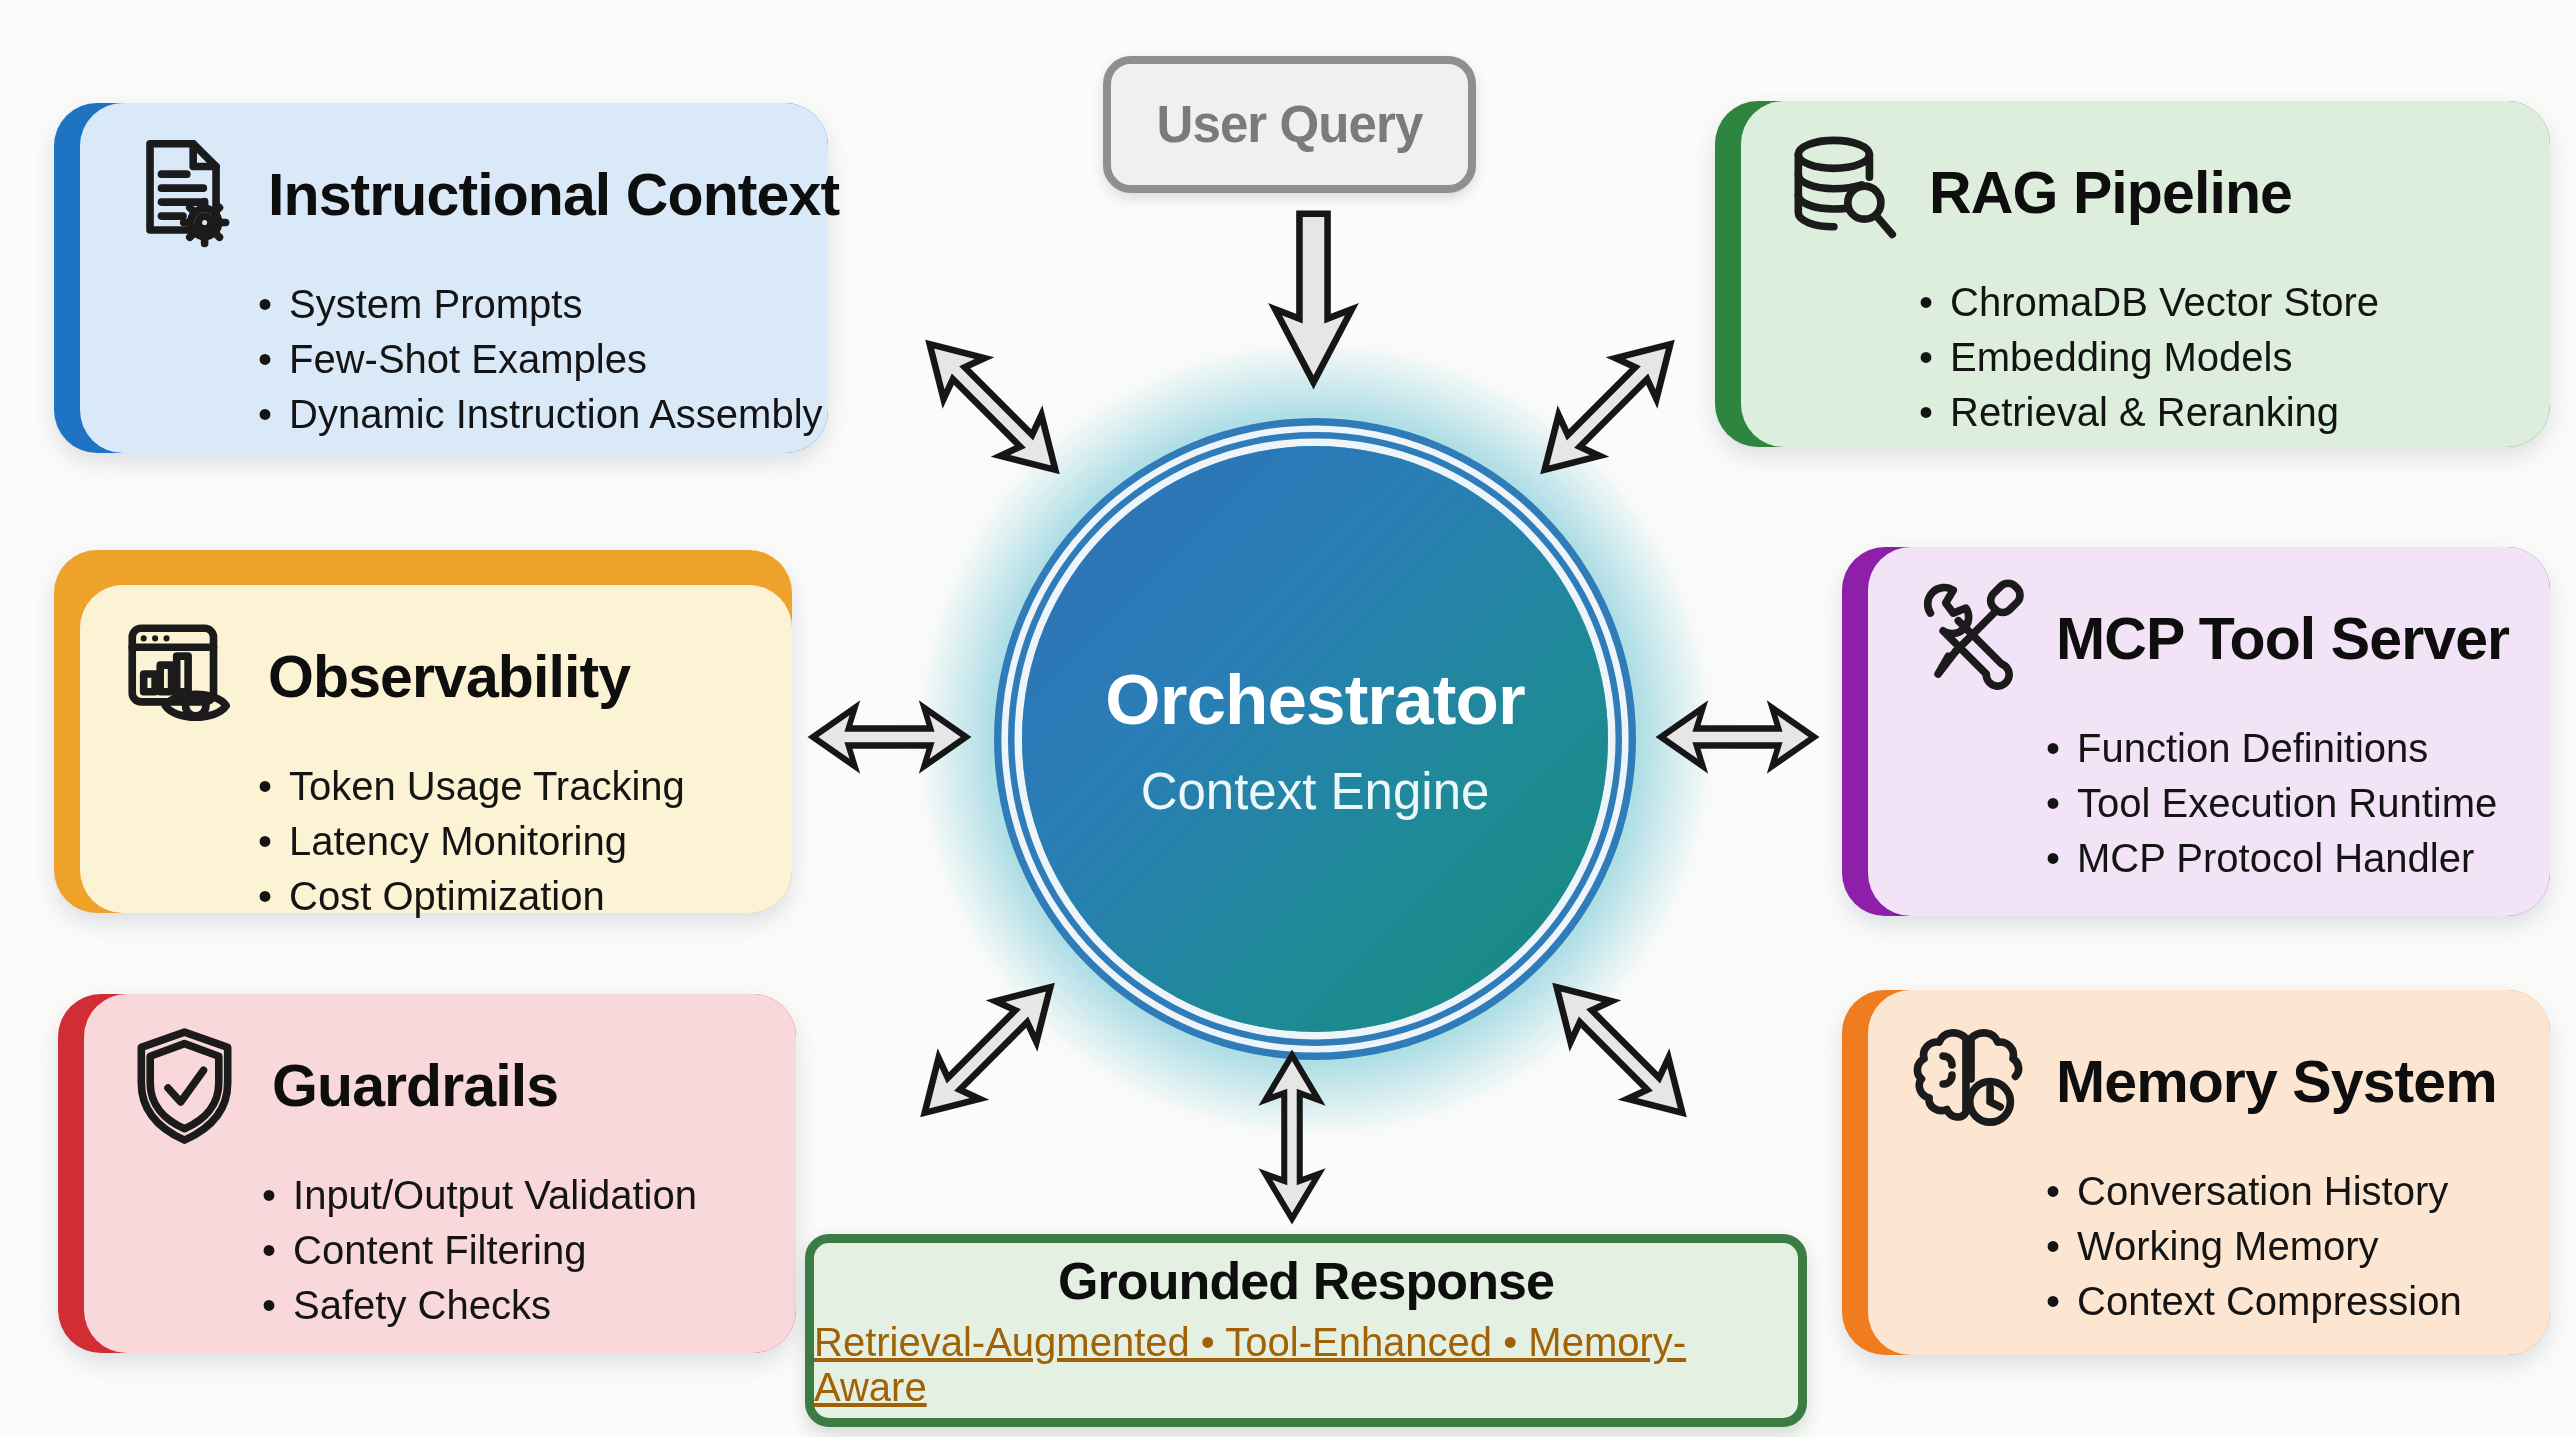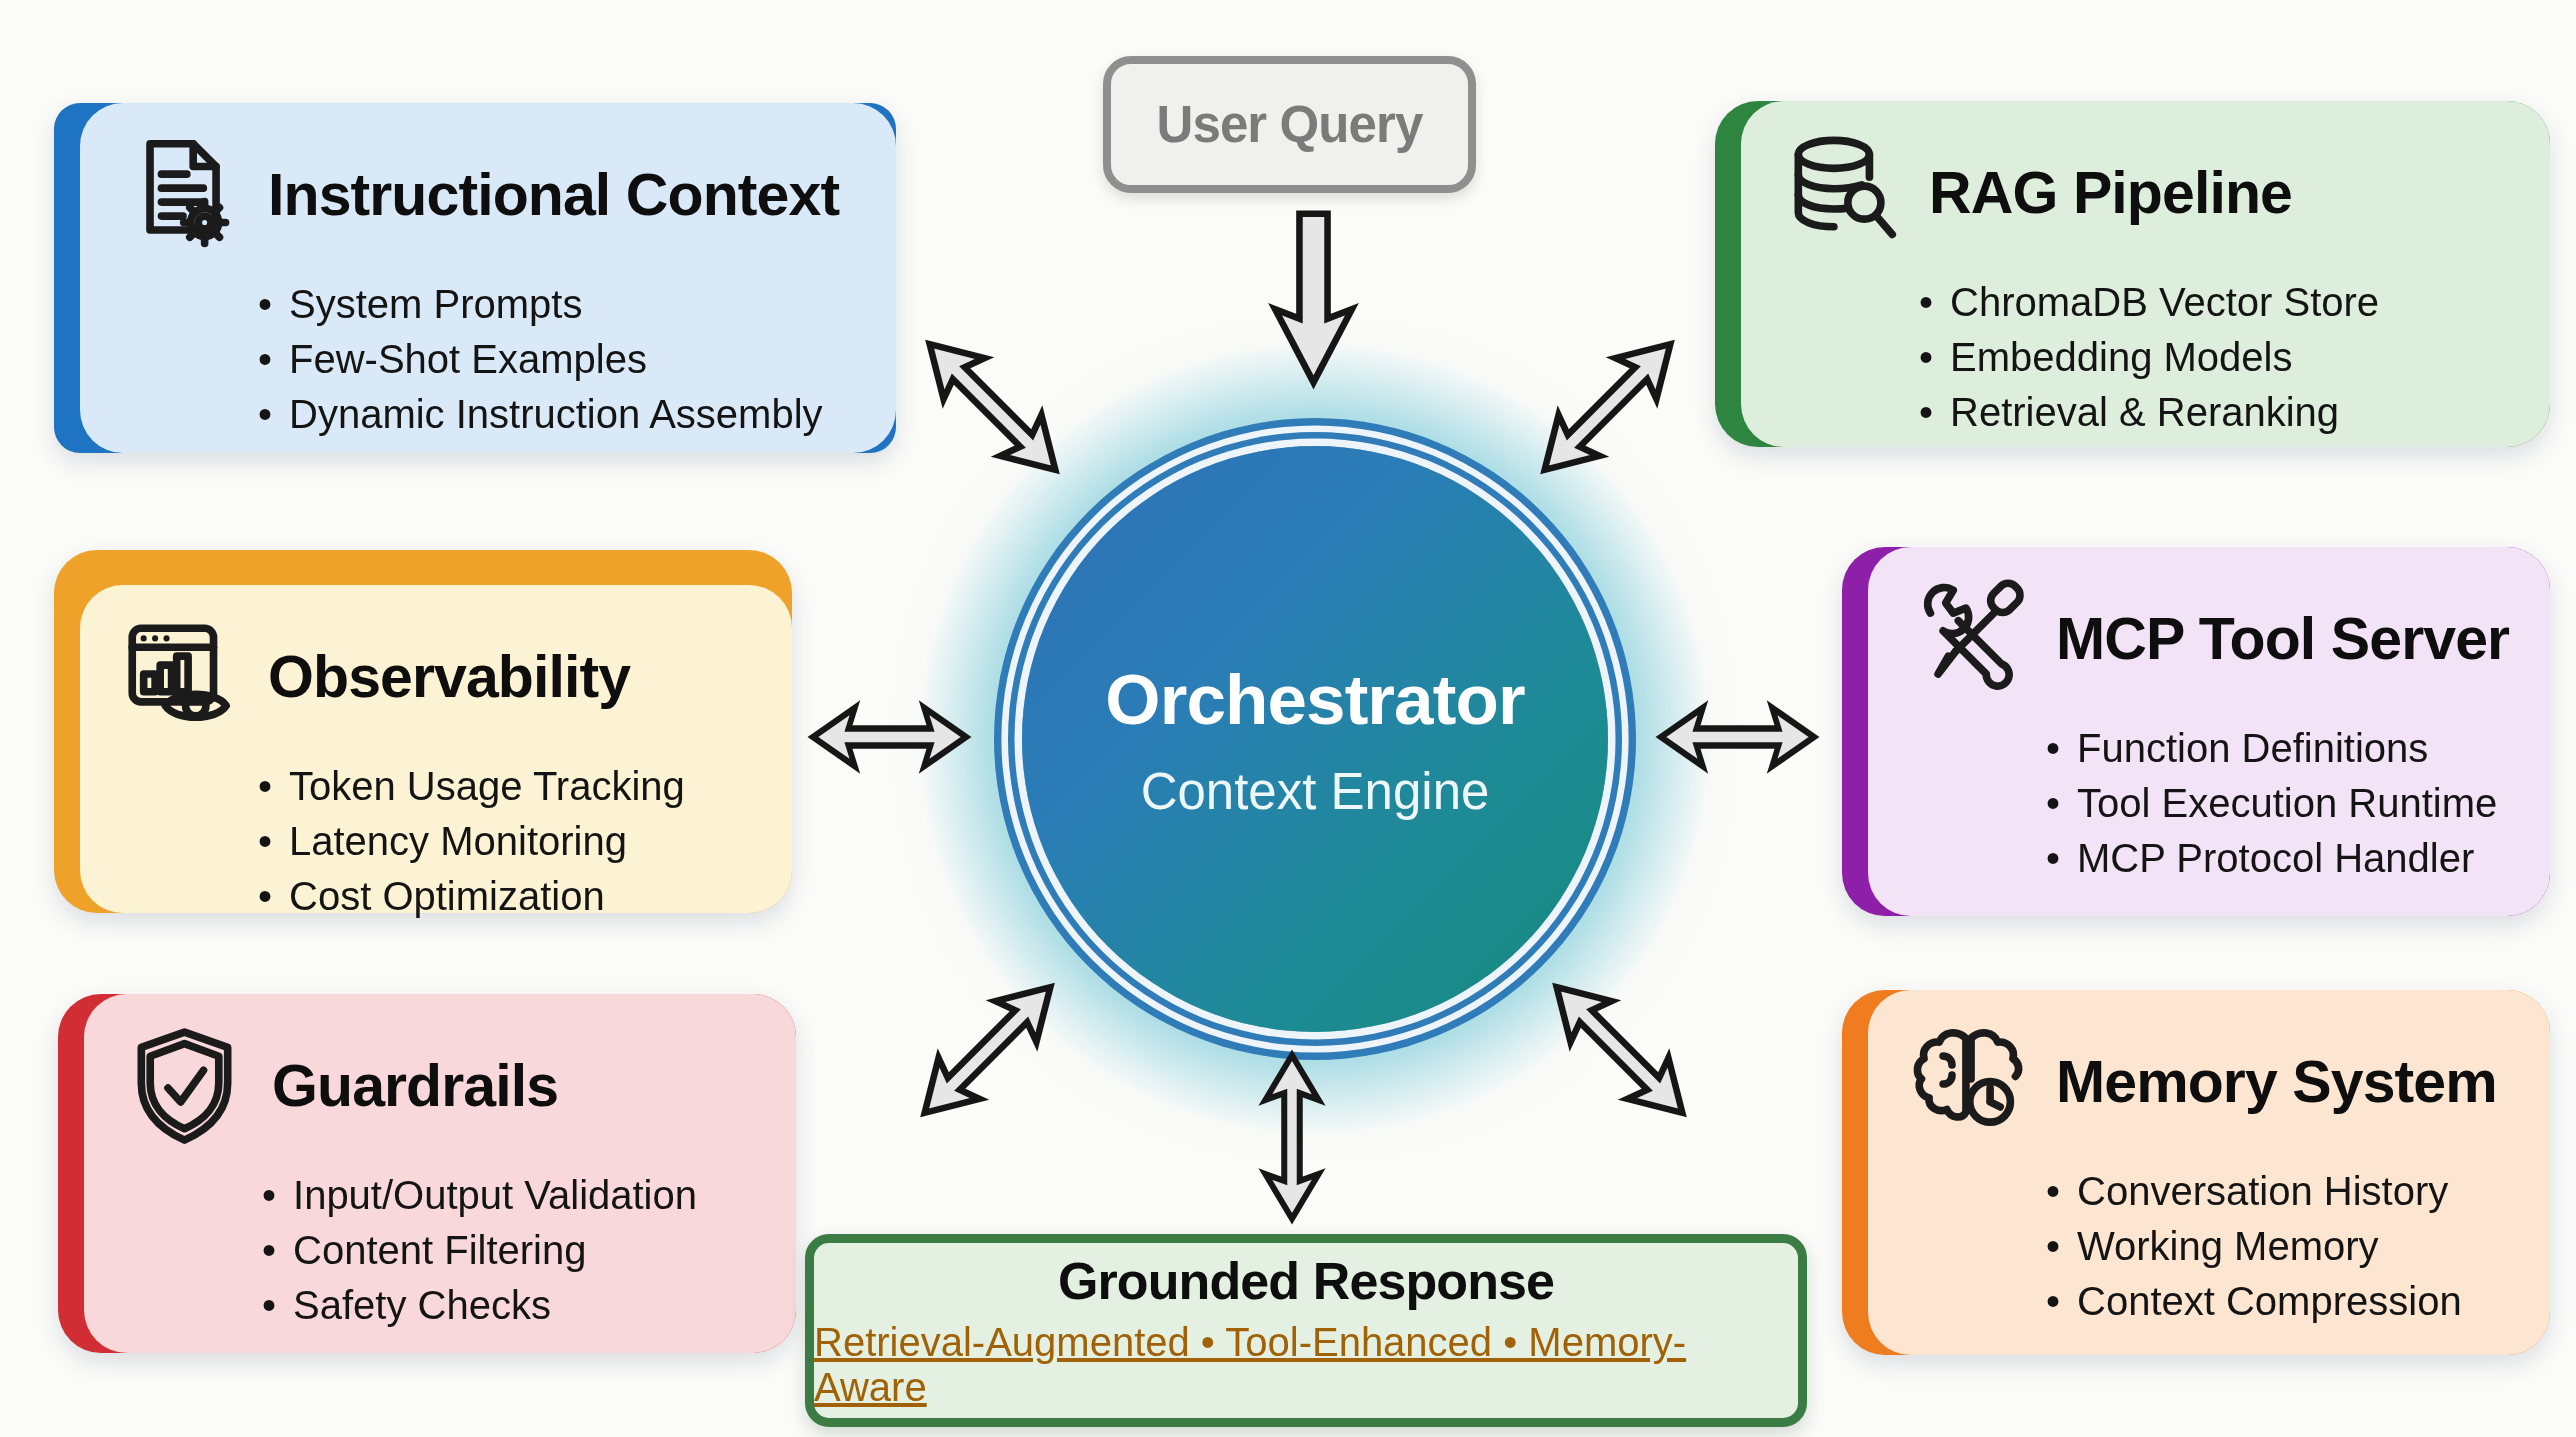--- a/index.html
+++ b/index.html
@@ -13,21 +13,21 @@
   .card-body { position:absolute; top:0; right:0; bottom:0; left:26px; border-radius:43px; padding:28px 34px 0 37px; }
   .card-head { display:flex; align-items:center; gap:24px; }
   .icon { width:127px; height:127px; flex:none; }
   .icon path, .icon rect, .icon circle, .icon ellipse { stroke:#1b1b1b; stroke-width:6; fill:none; stroke-linecap:round; stroke-linejoin:round; }
   .icon .fillдот, .icon .dot { fill:#1b1b1b; stroke:none; }
   .icon .backing { stroke:none; }
   .card-title { font-size:59px; font-weight:700; letter-spacing:-0.9px; color:#0e0e0e; white-space:nowrap; }
   .bullets { list-style:none; margin:19px 0 0 141px; }
   .bullets li { font-size:40px; line-height:55px; color:#141414; white-space:nowrap; }
   .bullets li::before { content:"•"; margin-right:17px; }
-  .card-tl { left:54px;  top:103px;  width:842px; height:350px;border-radius:26px; }
+  .card-tl { left:54px;  top:103px;  width:774px; height:350px; }
   .card-ml { left:54px;  top:550px;  width:738px; height:363px; }
   .card-bl { left:58px;  top:994px; width:738px; height:359px; }
   .card-tr { left:1715px; top:101px;  width:835px; height:346px; }
   .card-mr { left:1842px; top:547px;  width:708px; height:369px; }
   .card-br { left:1842px; top:990px; width:708px; height:365px; }
   
   .user-query {
     position:absolute; left:1103px; top:56px; width:373px; height:137px;
     border:8.4px solid #8f8f8f; border-radius:28px; background:#f0f0ee;
     display:flex; align-items:center; justify-content:center;

